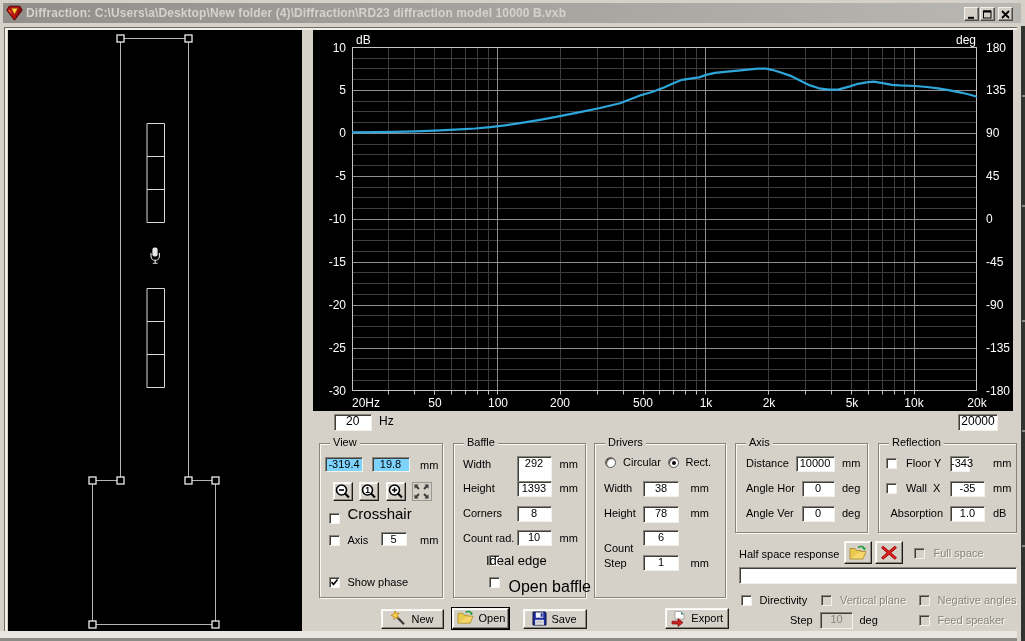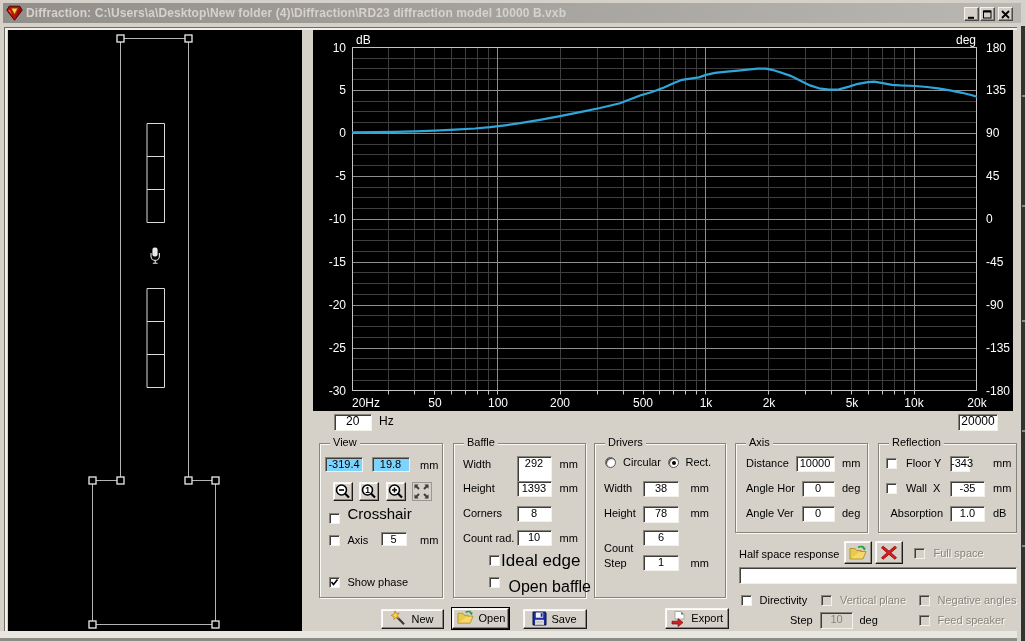--- a/index.html
+++ b/index.html
@@ -164,21 +164,21 @@
 <div class="lab" style="left:559.5px;top:458.5px;font-size:11px">mm</div>
 <div class="lab" style="left:463px;top:483.0px;font-size:11px">Height</div>
 <div class="edit" style="left:516.5px;top:480.5px;width:35px;height:16px;font-size:11px;text-align:center">1393</div>
 <div class="lab" style="left:559.5px;top:483.0px;font-size:11px">mm</div>
 <div class="lab" style="left:463px;top:508.0px;font-size:11px">Corners</div>
 <div class="edit" style="left:516.5px;top:505.5px;width:35px;height:16px;font-size:11px;text-align:center">8</div>
 <div class="lab" style="left:463px;top:532.5px;font-size:11px">Count rad.</div>
 <div class="edit" style="left:516.5px;top:530px;width:35px;height:16px;font-size:11px;text-align:center">10</div>
 <div class="lab" style="left:559.5px;top:532.5px;font-size:11px">mm</div>
 <div class="cb" style="left:489px;top:555px"></div>
-<div class="lab" style="left:501px;top:555px;font-size:17px">Ideal edge</div>
+<div class="lab" style="left:486px;top:555px;font-size:13px">Ideal edge</div>
 <div class="cb" style="left:489px;top:577px"></div>
 <div class="lab" style="left:508.5px;top:581px;font-size:16px">Open baffle</div>
 <div class="grp" style="left:594px;top:442.5px;width:132px;height:155px"></div>
 <div class="grplab" style="left:605px;top:436.5px">Drivers</div>
 <div class="rad" style="left:604.5px;top:456.5px"></div>
 <div class="lab" style="left:623px;top:456.5px;font-size:11px">Circular</div>
 <div class="rad" style="left:667.5px;top:456.5px">
     <div style="position:absolute;left:3px;top:3px;width:4px;height:4px;border-radius:50%;background:#000"></div>
   </div>
 <div class="lab" style="left:685.5px;top:456.5px;font-size:11px">Rect.</div>

